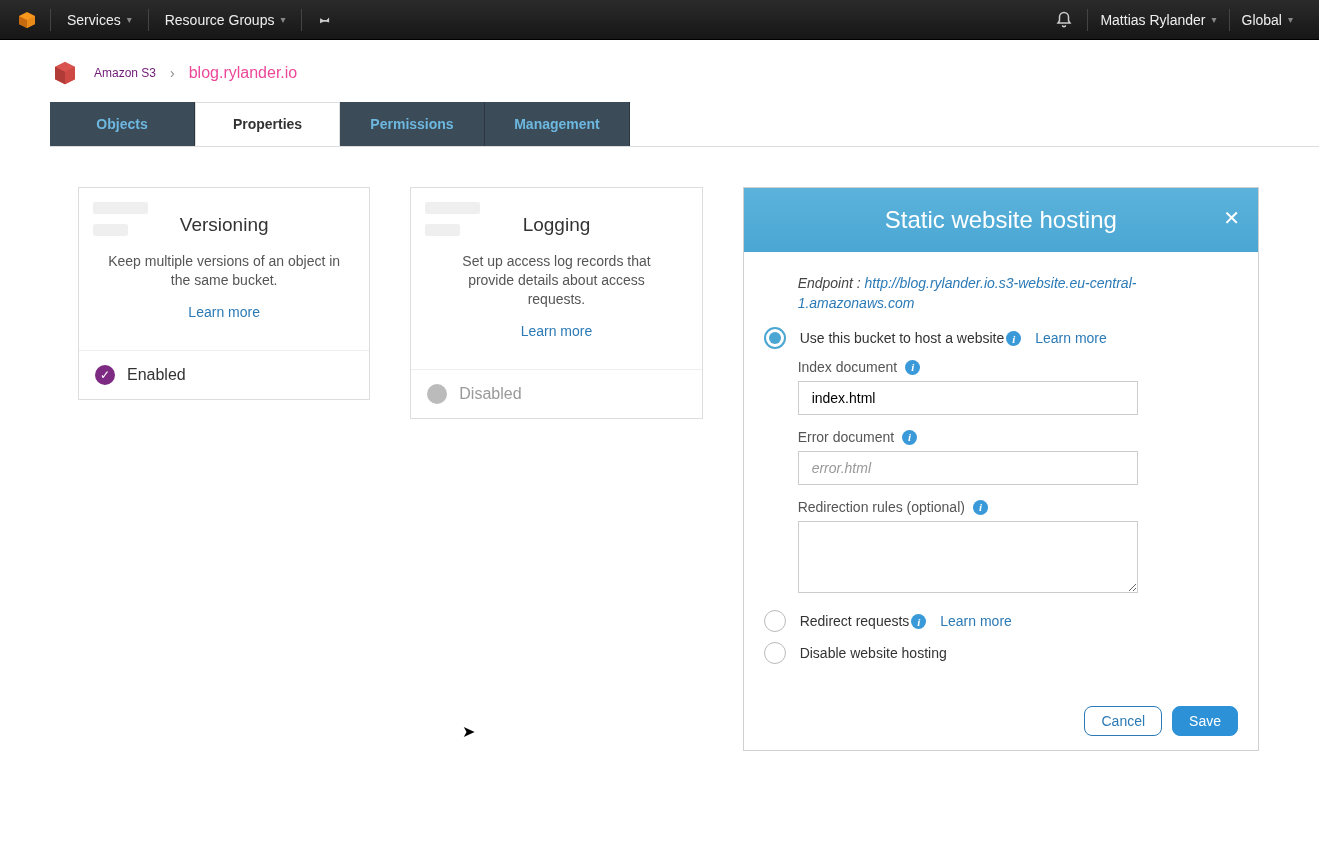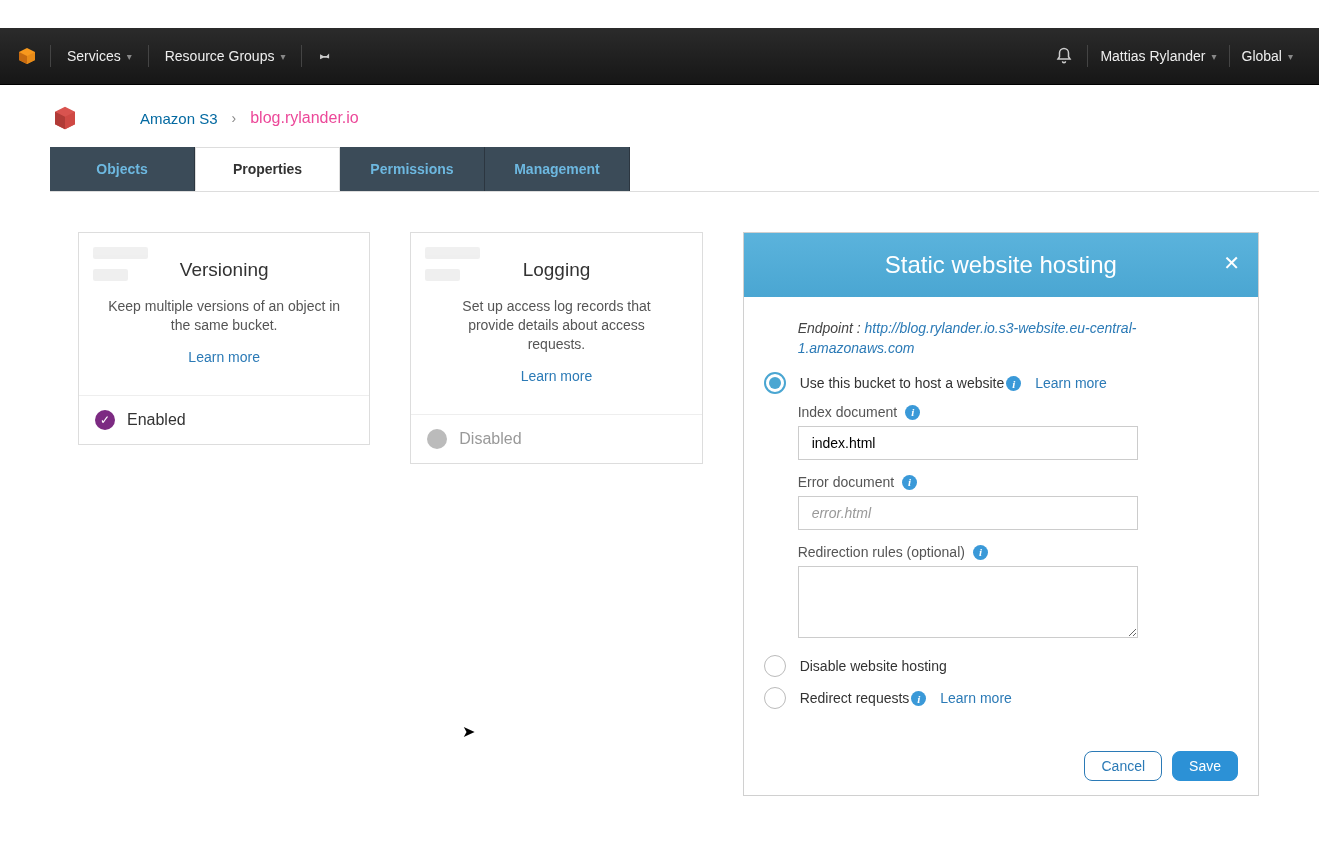--- a/index.html
+++ b/index.html
@@ -1,29 +1,29 @@
 <!DOCTYPE html>
 <html><head>
 <meta charset="utf-8">
 <style>
 * { box-sizing: border-box; margin: 0; padding: 0; }
 body { font-family: "Helvetica Neue", Arial, sans-serif; font-size: 14px; background: #fff; color: #333; }
 
-.topbar { background: linear-gradient(#2b2b2b,#161616); height: 57px; display:flex; align-items:center; padding:0 14px; color:#ddd; border-bottom:1px solid #000;margin-top:28px;}
+.topbar { background: linear-gradient(#2b2b2b,#161616); height: 40px; display:flex; align-items:center; padding:0 14px; color:#ddd; border-bottom:1px solid #000;}
 .topbar-left { display:flex; align-items:center; gap:4px;}
 .topbar-item { display:flex; align-items:center; padding:0 12px; height:40px; cursor:pointer; color:#eee; font-size:14px;}
 .topbar-sep { width:1px; height:22px; background:#444; }
 .logo { width:26px; height:26px; margin-right:6px; display:flex; align-items:center; justify-content:center;}
 .caret { margin-left:6px; font-size:10px; color:#888;}
 .topbar-right { margin-left:auto; display:flex; align-items:center;}
 .bell { width:22px; height:22px; display:flex; align-items:center; justify-content:center;}
 
 .crumb-area { display:flex; align-items:center; padding:18px 0 14px 50px; gap:14px;}
 .bucket-icon { width:30px; height:30px; }
-.crumb-link { color:#0369a1; font-size:15px; cursor:pointer;margin-left:46px;}
+.crumb-link { color:#701a75; font-size:12px; cursor:pointer;}
 .crumb-sep { color:#888;}
 .crumb-current { color:#ec4899; font-size:16px;}
 
 .tabs { display:flex; margin-left:50px; border-bottom:1px solid #ddd; }
 .tab { width:145px; height:44px; display:flex; align-items:center; justify-content:center; background:#3b4b58; color:#6db8e0; font-weight:bold; cursor:pointer; border-right:1px solid #2c3640;}
 .tab.active { background:#fff; color:#333; border:1px solid #ddd; border-bottom:1px solid #fff; position:relative; top:0;}
 
 .content { padding:40px 60px 40px 78px; display:flex; gap:40px; align-items:flex-start;}
 .card { width:300px; border:1px solid #ddd; background:#fff; }
 .card-head { padding:26px 18px 12px 18px; text-align:center; position:relative;}
@@ -207,30 +207,30 @@
       <div class="form-group">
         <div class="form-label">
           <span>Redirection rules (optional)</span>
           <span class="info-icon">i</span>
         </div>
         <textarea class="form-textarea" style=""></textarea>
       </div>
 
       <div class="radio-row">
         <span class="radio"></span>
-        <span class="radio-label">Disable website hosting</span>
-      </div>
-
-      <div class="radio-row">
-        <span class="radio"></span>
         <span>
           <span class="radio-label">Redirect requests</span><span class="info-icon">i</span>
           <span class="learn-link">Learn more</span>
         </span>
       </div>
+
+      <div class="radio-row">
+        <span class="radio"></span>
+        <span class="radio-label">Disable website hosting</span>
+      </div>
     </div>
     <div class="panel-foot">
       <button class="btn btn-cancel">Cancel</button>
       <button class="btn btn-save">Save</button>
     </div>
   </div>
 
 </div>
 
 <span class="cursor">➤</span>

